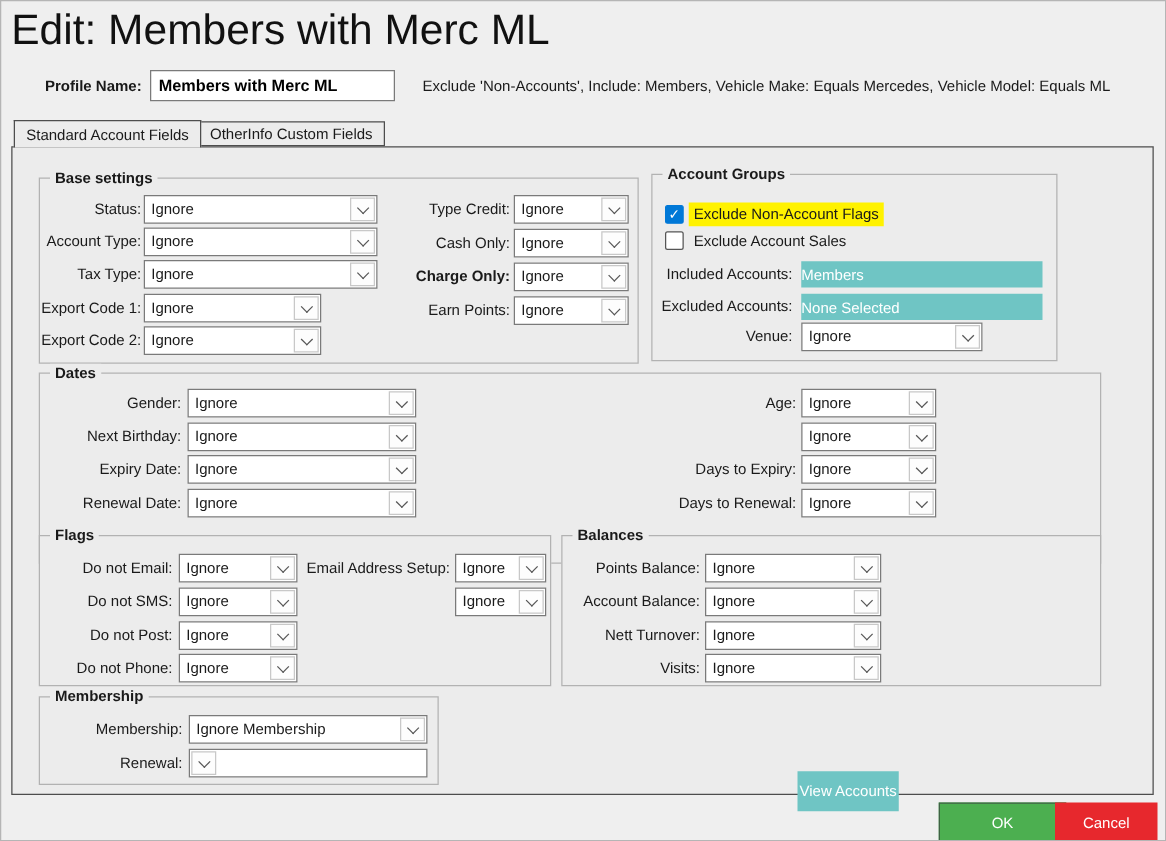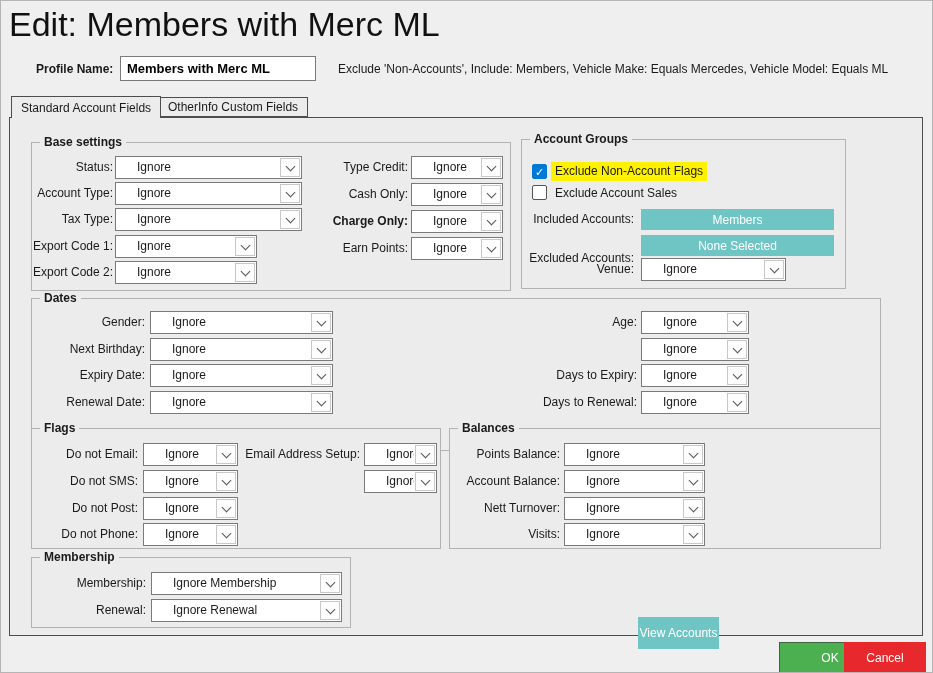--- a/index.html
+++ b/index.html
@@ -16,32 +16,32 @@
   .tab{position:absolute;background:#ececec;border:1px solid #4d4d4d;display:flex;align-items:center;
        padding:0 9px;white-space:nowrap}
   .tab.active{left:10px;top:95px;height:22px;border-bottom:none;z-index:3}
   .tab.inactive{left:157px;top:96px;height:20px;z-index:1}
   .panel{position:absolute;left:8px;top:116px;width:914px;height:519px;border:1px solid #4d4d4d;
          background:#ececec;z-index:2}
   .gbox{position:absolute;border:1px solid #b2b2b2;background:#ececec;z-index:4}
   .gtitle{position:absolute;top:-8px;left:8px;background:#ececec;padding:0 4px;font-weight:bold;white-space:nowrap}
   .flabel{position:absolute;height:23px;line-height:23px;text-align:right;white-space:nowrap}
   .combo{position:absolute;height:23px;background:#fff;border:1px solid #7a7a7a;display:flex;align-items:stretch}
-  .combo-val{flex:1;padding-left:21px;line-height:21px;white-space:nowrap;overflow:hidden}
+  .combo-val{flex:1;padding-left:5px;line-height:21px;white-space:nowrap;overflow:hidden}
   .combo-btn{width:20px;margin:1px;border:1px solid #c8c8c8;background:#fdfdfd;
              display:flex;align-items:center;justify-content:center}
   .chev{display:block;width:7px;height:7px;border-right:1.4px solid #555;border-bottom:1.4px solid #555;
         transform:rotate(45deg);margin-top:-3px}
   .checkbox{position:absolute;width:15px;height:15px;border-radius:2px;text-align:center}
   .checkbox.checked{background:#0078D7;border:1px solid #0078D7;color:#fff;font-size:11px;line-height:14px}
   .checkbox.unchecked{background:#fff;border:1px solid #555}
   .cblabel{position:absolute;height:18px;line-height:18px;white-space:nowrap}
   .hl{background:#FFF200;padding:2px 4px 3px 4px}
   .tealbtn{position:absolute;background:#6FC5C4;color:#fff;display:flex;align-items:center;
-           justify-content:center;text-align:center;cursor:default}
+           text-align:center;cursor:default}
   .btn{position:absolute;display:flex;align-items:center;justify-content:center;color:#fff;
        text-align:center;line-height:15px;z-index:5}
   .btn.teal{background:#6FC5C4}
   .btn.green{background:#4CAF50;border:1px solid #3f6244}
   .btn.red{background:#E7282D}
 </style>
 </head>
 <body>
 
 <div class="title">Edit: Members with Merc ML</div>
@@ -130,21 +130,21 @@
   <span class="gtitle">Account Groups</span>
   <span class="checkbox checked" style="left:10px;top:24px;"><span>✓</span></span>
   <span class="cblabel" style="left:29px;top:22px;"><span class="hl">Exclude Non-Account Flags</span></span>
   <span class="checkbox unchecked" style="left:10px;top:45px;"></span>
   <span class="cblabel" style="left:33px;top:44px;">Exclude Account Sales</span>
 
   <span class="flabel" style="left:2px;top:69px;width:110px;height:21px;line-height:21px;">Included Accounts:</span>
   <div class="tealbtn" style="left:119px;top:69px;width:193px;height:21px;">
       <span>Members</span>
     </div>
-  <span class="flabel" style="left:2px;top:108px;width:110px;height:21px;line-height:21px;">Excluded Accounts:</span>
+  <span class="flabel" style="left:2px;top:95px;width:110px;height:21px;line-height:21px;">Excluded Accounts:</span>
   <div class="tealbtn" style="left:119px;top:95px;width:193px;height:21px;">
       <span>None Selected</span>
     </div>
   <span class="flabel" style="left:2px;top:118px;width:110px;">Venue:</span>
   <div class="combo" style="left:119px;top:118px;width:145px;">
       <span class="combo-val">Ignore</span>
       <span class="combo-btn">
         <i class="chev"></i>
       </span>
     </div>
@@ -292,28 +292,27 @@
   <span class="gtitle">Membership</span>
   <span class="flabel" style="left:6px;top:14px;width:108px;">Membership:</span>
   <div class="combo" style="left:119px;top:14px;width:191px;">
       <span class="combo-val">Ignore Membership</span>
       <span class="combo-btn">
         <i class="chev"></i>
       </span>
     </div>
   <span class="flabel" style="left:6px;top:41px;width:108px;">Renewal:</span>
   <div class="combo" style="left:119px;top:41px;width:191px;">
-      <span class="combo-val">Ignore Renewal</span>
       <span class="combo-btn">
         <i class="chev"></i>
       </span>
     </div>
 </div>
 
 <div class="btn teal" style="left:637px;top:616px;width:81px;height:32px;">
     <span>View Accounts</span>
   </div>
-<div class="btn green" style="left:750px;top:641px;width:102px;height:32px;margin-left:28px;">
+<div class="btn green" style="left:750px;top:641px;width:102px;height:32px;">
     <span>OK</span>
   </div>
 <div class="btn red" style="left:843px;top:641px;width:82px;height:32px;">
     <span>Cancel</span>
   </div>
 
 </body></html>

